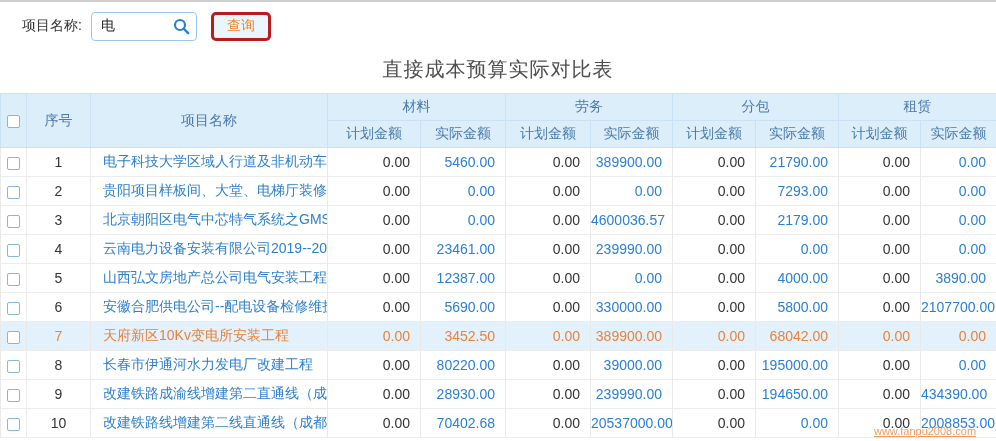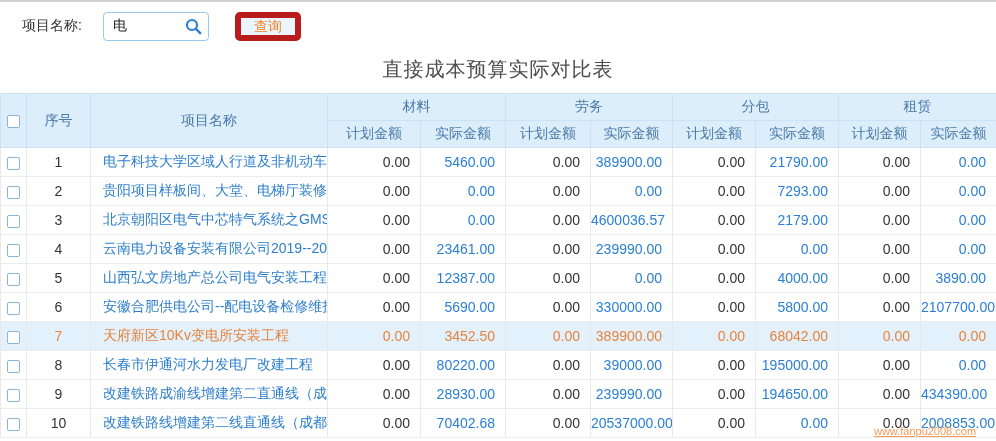--- a/index.html
+++ b/index.html
@@ -4,33 +4,33 @@
 <style>
   * { box-sizing: border-box; margin: 0; padding: 0; }
   html, body { width: 996px; height: 441px; overflow: hidden; }
   body {
     background: #fff;
     font-family: "Liberation Sans", "DejaVu Sans", sans-serif;
     border-top: 2px solid #cfcfcf;
     position: relative;
   }
   
-  .topbar { height: 48px; display: flex; align-items: center; padding-left: 22px; gap: 12px; }
+  .topbar { height: 48px; display: flex; align-items: center; padding-left: 22px; }
   .field-label { font-size: 14px; color: #333; }
   .search-box { position: relative; margin-left: 9px; }
   .search-input {
     width: 106px; height: 29px;
     border: 1px solid #9cc7e8; border-radius: 4px;
     padding: 0 30px 0 9px; font-size: 14px; color: #222;
     outline: none; font-family: inherit;
   }
   .search-icon { position: absolute; right: 7px; top: 6px; cursor: pointer; }
   .query-btn {
     margin-left: 14px; height: 29px; padding: 0 13px;
-    background: #eaf5fd; border: 6px solid #b91c1c; border-radius: 5px;
+    background: #eaf5fd; border: 3px solid #b91c1c; border-radius: 5px;
     color: #f5821f; font-size: 14px; cursor: pointer; font-family: inherit;
   }
   
   .title-wrap { height: 43px; text-align: center; }
   .page-title { font-size: 20px; font-weight: normal; color: #4d4d4d; line-height: 38px; letter-spacing: 1px; }
   
   table { width: 996px; table-layout: fixed; border-collapse: collapse; border-radius: 24px; }
   thead th {
     background: #ddeefb; color: #4a7aa8; font-weight: normal;
     font-size: 14px; height: 27px; border: 1px solid #c9e2f5; text-align: center;

